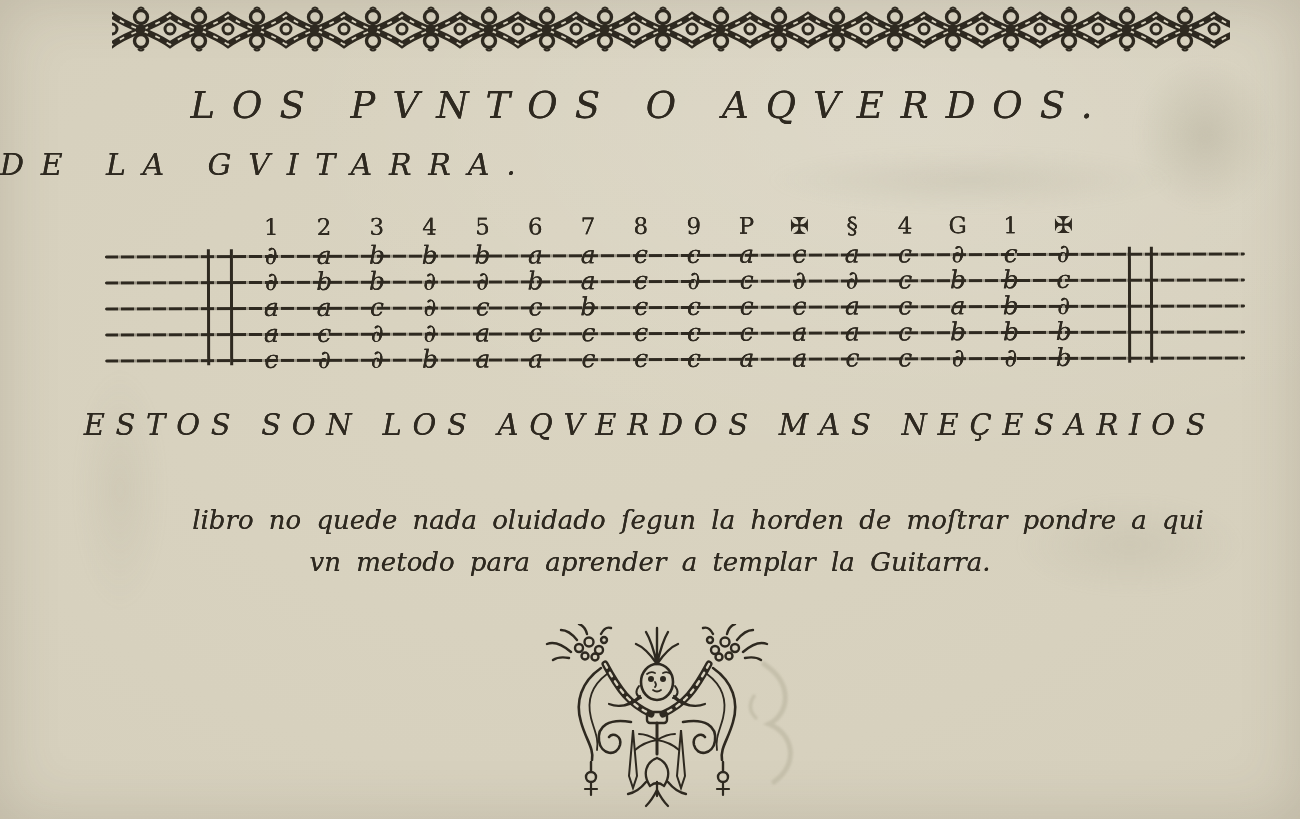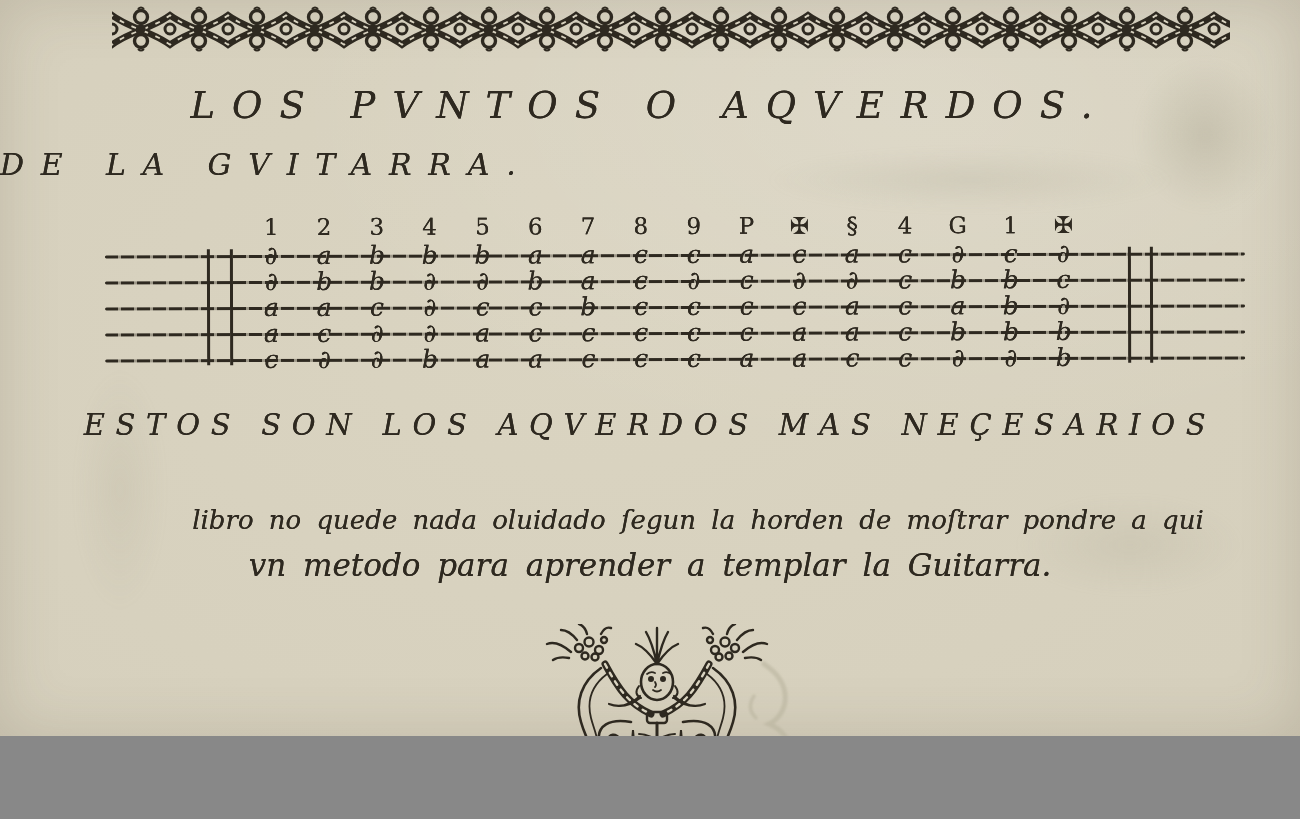--- a/index.html
+++ b/index.html
@@ -1,17 +1,17 @@
 <!DOCTYPE html>
 <html><head>
 <meta charset="utf-8">
 <style>
   html,body{margin:0;padding:0;background:#888;}
   .page{
-    position:relative;width:1300px;height:736px;overflow:hidden;
+    position:relative;width:1300px;height:819px;overflow:hidden;
     background:
       radial-gradient(900px 500px at 70% 15%, rgba(255,255,255,.14), transparent 70%),
       radial-gradient(1400px 900px at 45% 45%, var(--paper,#dad4c1) 0%, #d6d0bd 60%, #cfc9b5 100%);
     font-family:"DejaVu Serif", serif;
     color:var(--ink,#2e2920);
     box-shadow:inset 0 0 60px rgba(90,80,60,.18);
     text-decoration:underline;
   }
   svg{color:var(--ink,#2e2920);}
 
@@ -42,21 +42,21 @@
   .caps-1{position:absolute;top:408px;left:0;width:100%;text-align:center;
     font-style:italic;font-size:29px;letter-spacing:.37em;white-space:nowrap;
     text-shadow:0 0 .5px var(--ink,#2e2920);}
   .caps-2{position:absolute;top:463px;left:0;width:100%;text-align:center;
     font-style:italic;font-size:22px;letter-spacing:.33em;word-spacing:.25em;white-space:nowrap;
     text-shadow:0 0 .4px var(--ink,#2e2920);}
   .body-1{position:absolute;top:505px;left:0;width:100%;text-align:center;
     font-style:italic;font-size:26px;word-spacing:7px;white-space:nowrap;
     text-shadow:0 0 .4px var(--ink,#2e2920);margin-left:48px;}
   .body-2{position:absolute;top:547px;left:0;width:100%;text-align:center;
-    font-style:italic;font-size:31px;word-spacing:7px;white-space:nowrap;
+    font-style:italic;font-size:26px;word-spacing:7px;white-space:nowrap;
     text-shadow:0 0 .4px var(--ink,#2e2920);}
 
   
   .vignette{position:absolute;left:541px;top:624px;}
   .ghost-curl{position:absolute;left:742px;top:656px;filter:blur(1.3px);opacity:.55;}
 
   
   .stain{position:absolute;pointer-events:none;filter:blur(5px);}
   .stain-a{left:1110px;top:30px;width:190px;height:210px;
     background:radial-gradient(closest-side, rgba(168,164,142,.38), transparent 72%);}

